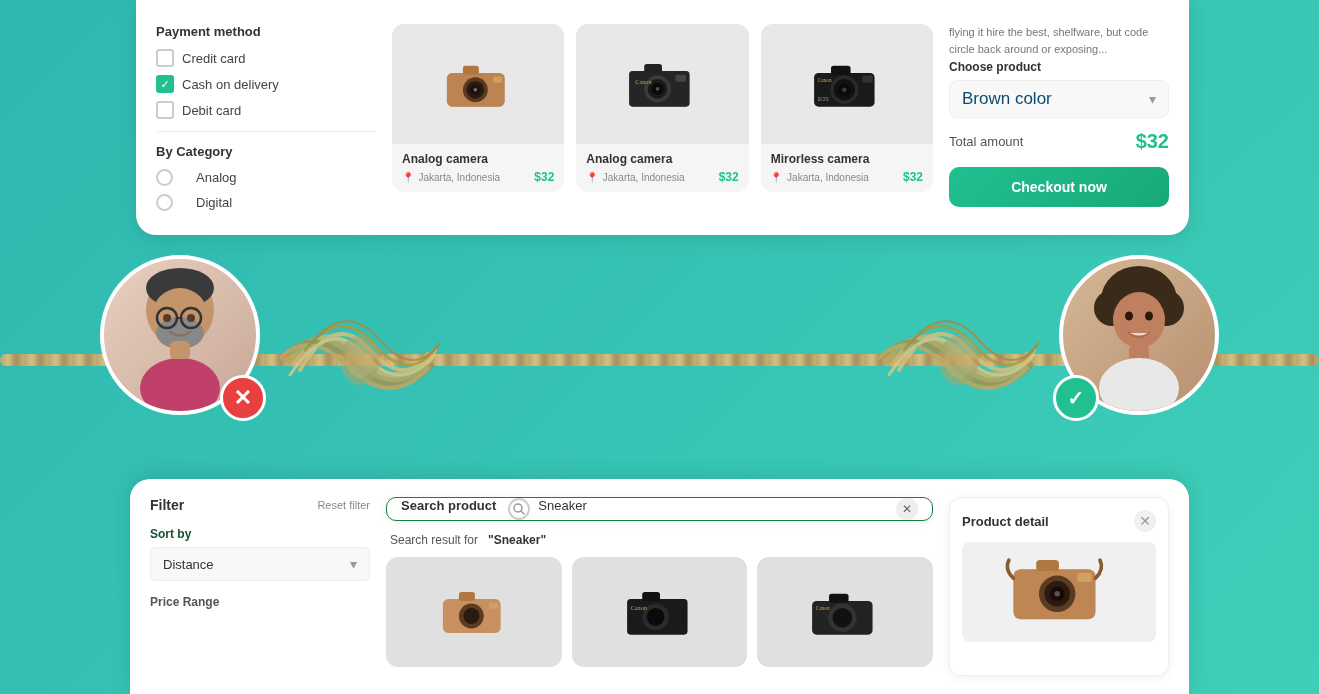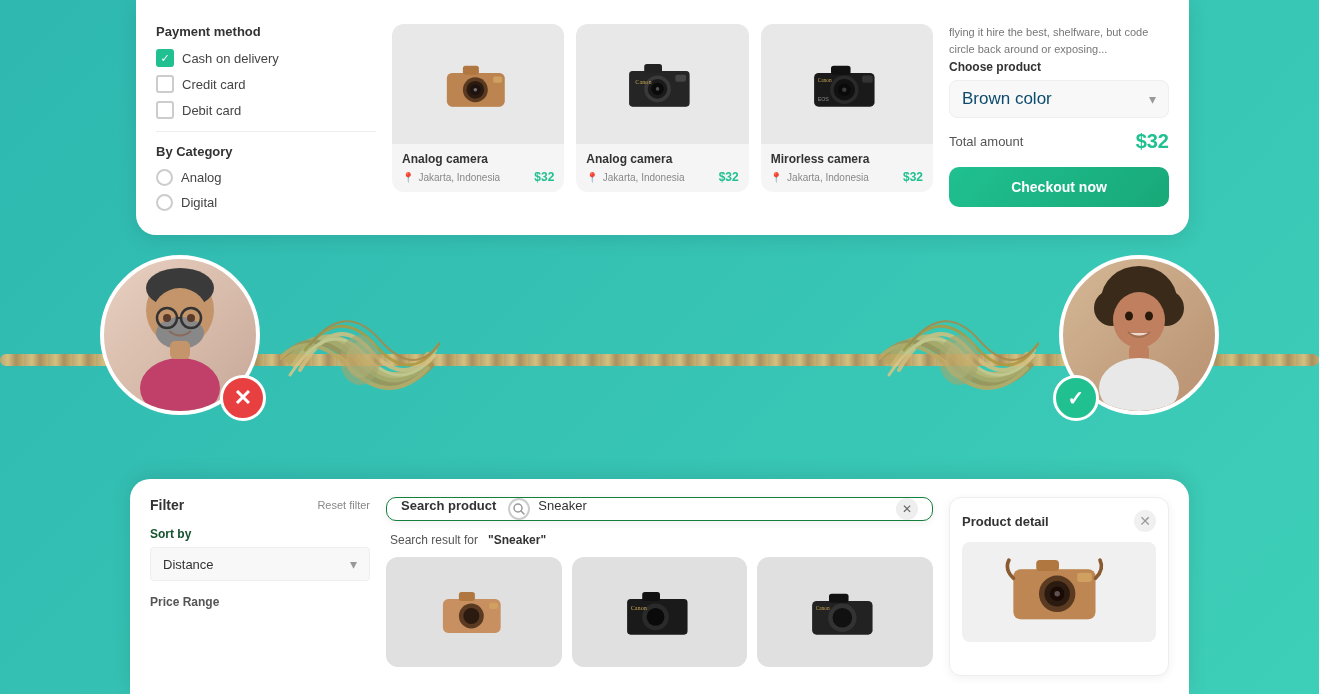--- a/index.html
+++ b/index.html
@@ -205,21 +205,21 @@
 
     .divider {
       border: none;
       border-top: 1px solid #eee;
       margin: 12px 0;
     }
 
     .category-option {
       display: flex;
       align-items: center;
-      gap: 8px;
+      gap: 23px;
       margin-bottom: 8px;
     }
 
     .radio {
       width: 17px;
       height: 17px;
       border-radius: 50%;
       border: 2px solid #ccc;
       flex-shrink: 0;
     }
@@ -682,26 +682,26 @@
 </div>
 
 <div class="avatar-badge-check">✓</div>
 
 <div class="top-card">
 
   <div class="top-card-left">
     <div class="section-title">Payment method</div>
 
     <div class="payment-option">
+      <div class="checkbox"></div>
+      <span class="payment-label">Credit card</span>
+    </div>
+    <div class="payment-option">
       <div class="checkbox checked"></div>
       <span class="payment-label">Cash on delivery</span>
-    </div>
-    <div class="payment-option">
-      <div class="checkbox"></div>
-      <span class="payment-label">Credit card</span>
     </div>
     <div class="payment-option">
       <div class="checkbox"></div>
       <span class="payment-label">Debit card</span>
     </div>
 
     <hr class="divider">
 
     <div class="section-title">By Category</div>
     <div class="category-option">

